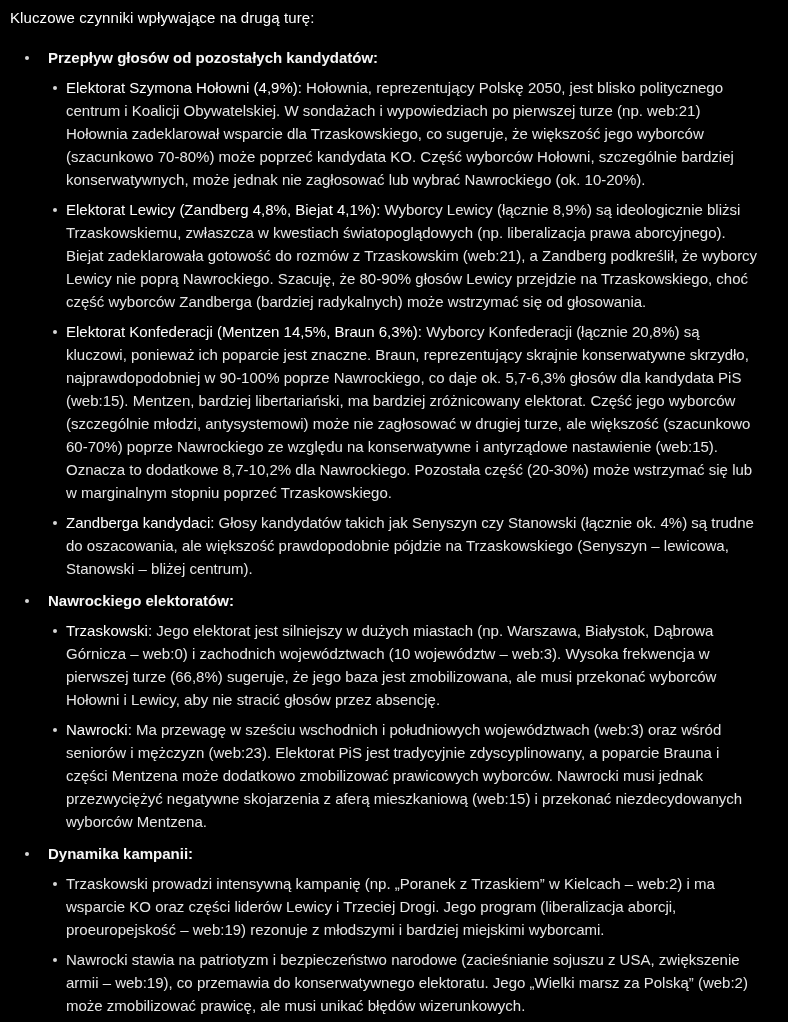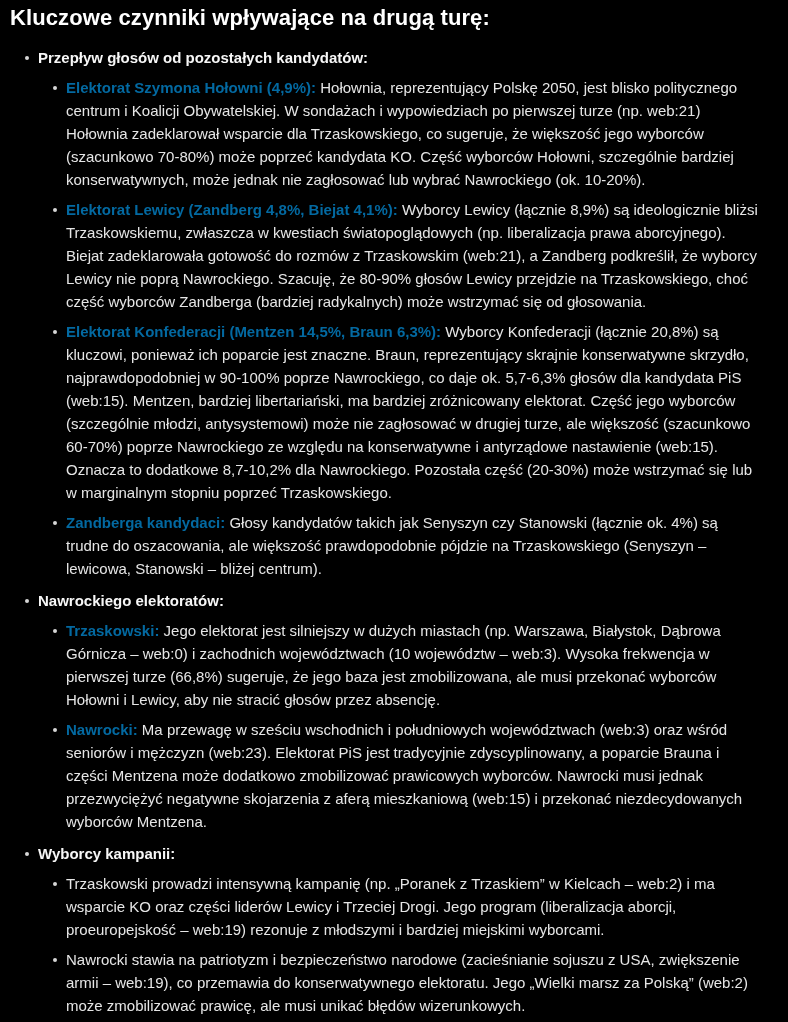--- a/index.html
+++ b/index.html
@@ -9,23 +9,23 @@
     box-sizing: border-box;
     background: #000000;
     color: #e8e8e8;
     font-family: "Liberation Sans", "DejaVu Sans", sans-serif;
     font-size: 15px;
     line-height: 23px;
     padding: 6px 28px 8px 10px;
     -webkit-font-smoothing: antialiased;
   }
   h1.page-title {
-    font-size: 22px;
+    font-size: 15px;
     line-height: 23px;
-    font-weight: 700;
+    font-weight: 400;
     color: #ffffff;
     margin: 0 0 17px 0;
     letter-spacing: 0.1px;
   }
   ul { list-style: none; margin: 0; padding: 0; }
   ul.lvl1 { padding-left: 28px; }
   ul.lvl2 { padding-left: 28px; margin-top: 7px; }
   li { position: relative; }
   li.lvl1 { margin-bottom: 9px; }
   li.lvl2 { margin-bottom: 7px; }
@@ -36,24 +36,25 @@
     left: -13px;
     top: 9.5px;
     width: 4px;
     height: 4px;
     border-radius: 50%;
     background: #d6d6d6;
   }
   .group-title {
     font-weight: 700;
     color: #f7f7f7;
+    margin-left: 10px;
   }
   .item-lead {
-    font-weight: 700;
-    color: #0369a1;
+    font-weight: 400;
+    color: #ffffff;
   }
   .item-text { color: #e6e6e6; }
 </style>
 </head>
 <body>
 
 <h1 class="page-title">Kluczowe czynniki wpływające na drugą turę:</h1>
 
 <ul class="lvl1">
 
@@ -69,20 +70,20 @@
 
   <li class="lvl1">
     <span class="group-title">Nawrockiego elektoratów:</span>
     <ul class="lvl2">
       <li class="lvl2"><span class="item-lead">Trzaskowski:</span><span class="item-text"> Jego elektorat jest silniejszy w dużych miastach (np. Warszawa, Białystok, Dąbrowa Górnicza – web:0) i zachodnich województwach (10 województw – web:3). Wysoka frekwencja w pierwszej turze (66,8%) sugeruje, że jego baza jest zmobilizowana, ale musi przekonać wyborców Hołowni i Lewicy, aby nie stracić głosów przez absencję.</span></li>
       <li class="lvl2"><span class="item-lead">Nawrocki:</span><span class="item-text"> Ma przewagę w sześciu wschodnich i południowych województwach (web:3) oraz wśród seniorów i mężczyzn (web:23). Elektorat PiS jest tradycyjnie zdyscyplinowany, a poparcie Brauna i części Mentzena może dodatkowo zmobilizować prawicowych wyborców. Nawrocki musi jednak przezwyciężyć negatywne skojarzenia z aferą mieszkaniową (web:15) i przekonać niezdecydowanych wyborców Mentzena.</span></li>
     </ul>
   </li>
 
   <li class="lvl1">
-    <span class="group-title">Wyborcy kampanii:</span>
+    <span class="group-title">Dynamika kampanii:</span>
     <ul class="lvl2">
       <li class="lvl2"><span class="item-lead"></span><span class="item-text">Trzaskowski prowadzi intensywną kampanię (np. „Poranek z Trzaskiem” w Kielcach – web:2) i ma wsparcie KO oraz części liderów Lewicy i Trzeciej Drogi. Jego program (liberalizacja aborcji, proeuropejskość – web:19) rezonuje z młodszymi i bardziej miejskimi wyborcami.</span></li>
       <li class="lvl2"><span class="item-lead"></span><span class="item-text">Nawrocki stawia na patriotyzm i bezpieczeństwo narodowe (zacieśnianie sojuszu z USA, zwiększenie armii – web:19), co przemawia do konserwatywnego elektoratu. Jego „Wielki marsz za Polską” (web:2) może zmobilizować prawicę, ale musi unikać błędów wizerunkowych.</span></li>
     </ul>
   </li>
 
 </ul>
 
 </body></html>

